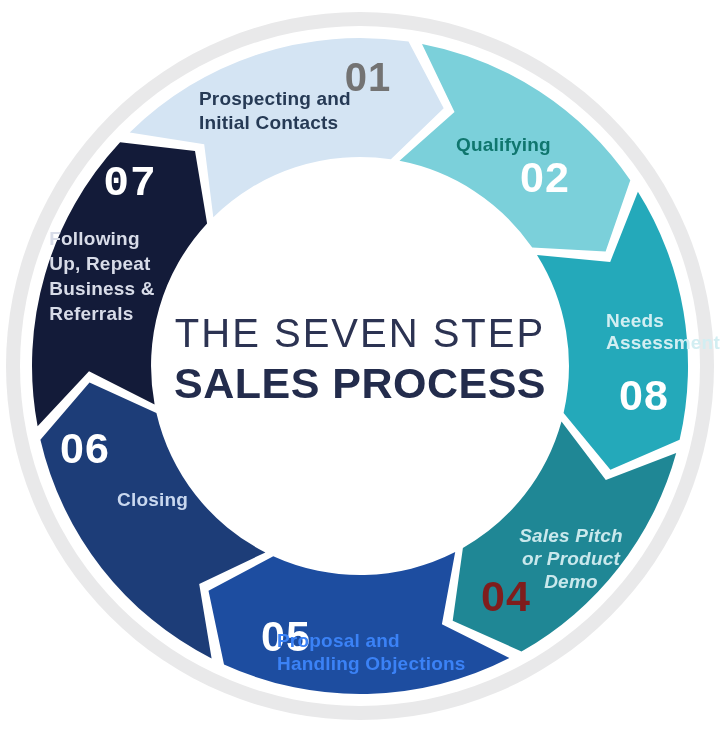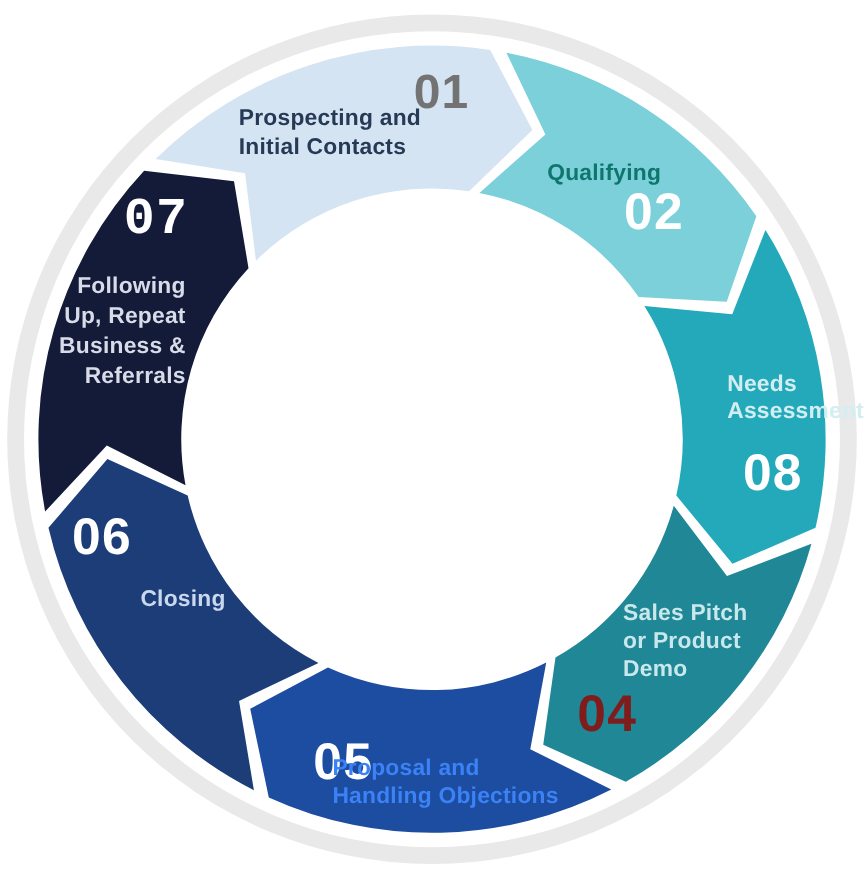--- a/index.html
+++ b/index.html
@@ -44,42 +44,46 @@
   .n2 { left: 545px; top: 177px; }
   .n3 { left: 644px; top: 395px; }
   .n4 { left: 506px; top: 596px; }
   .n5 { left: 286px; top: 636px; }
   .n6 { left: 85px;  top: 448px; }
   .n7 { left: 130px; top: 183px; font-family: Liberation Mono, monospace; }
 
   .l1 { left: 199px; top: 87px; }
   .l2 { left: 456px; top: 133px; }
   .l3 { left: 579px; top: 310px; line-height: 22px; margin-left: 27px; }
-  .l4 { left: 571px; top: 500px; transform: translateX(-50%); text-align: left; line-height: 23px; }
+  .l4 { left: 571px; top: 524px; transform: translateX(-50%); text-align: center; line-height: 23px; font-style: italic; }
   .l5 { left: 277px; top: 629px; line-height: 23px; }
   .l6 { left: 81px;  top: 488px; margin-left: 36px; }
-  .l7 { left: 102px; top: 226px; transform: translateX(-50%); text-align: right; line-height: 25px; }
+  .l7 { left: 102px; top: 226px; transform: translateX(-50%); text-align: left; line-height: 25px; }
 </style>
 </head>
 <body style="background: rgb(255, 255, 255);">
 
 <div class="stage">
 
   <svg id="wheel" width="720" height="729" viewBox="0 0 720 729">
     <circle cx="360" cy="366" r="354" fill="#e9e9ea"></circle>
     <circle cx="360" cy="366" r="340" fill="#ffffff"></circle>
   <path d="M 129.7 132.5 A 328 328 0 0 1 408.5 41.6 L 443.7 108.3 L 390.9 159.3 A 209 209 0 0 0 213.3 217.2 L 204.2 144.3 Z" fill="#d4e4f3"></path>
       <path d="M 422.0 43.9 A 328 328 0 0 1 630.3 180.2 L 605.6 251.5 L 532.2 247.6 A 209 209 0 0 0 399.5 160.8 L 454.5 112.0 Z" fill="#7bd0da"></path>
       <path d="M 637.9 191.7 A 328 328 0 0 1 679.6 439.8 L 610.4 469.7 L 563.6 413.0 A 209 209 0 0 0 537.0 254.9 L 610.2 261.9 Z" fill="#24a9ba"></path>
       <path d="M 676.2 453.1 A 328 328 0 0 1 521.5 651.5 L 452.7 620.7 L 462.9 547.9 A 209 209 0 0 0 561.5 421.5 L 605.8 480.1 Z" fill="#1f8795"></path>
       <path d="M 509.4 658.0 A 328 328 0 0 1 224.0 664.5 L 208.5 590.7 L 273.3 556.2 A 209 209 0 0 0 455.2 552.1 L 441.9 624.3 Z" fill="#1d4da0"></path>
       <path d="M 211.6 658.5 A 328 328 0 0 1 40.4 439.8 L 89.5 382.5 L 156.4 413.0 A 209 209 0 0 0 265.4 552.4 L 199.2 584.1 Z" fill="#1d3d78"></path>
       <path d="M 37.6 426.3 A 328 328 0 0 1 120.1 142.3 L 195.0 151.0 L 207.1 223.5 A 209 209 0 0 0 154.6 404.4 L 89.0 371.2 Z" fill="#131b39"></path>
     </svg>
 
+  <div class="title">
+    <div class="t1" style="color: rgb(44, 51, 82);">THE SEVEN STEP</div>
+    <div class="t2" style="color: rgb(35, 44, 76);">SALES PROCESS</div>
+  </div>
 
   <div>
     <div class="num n1" style="color: #737373; margin-top: 16px;">01</div>
     <div class="lbl l1" style="color: rgb(38, 58, 85);">Prospecting and
 Initial Contacts</div>
   </div>
   <div>
     <div class="num n2" style="color: rgb(255, 255, 255);">02</div>
     <div class="lbl l2" style="color: #0f766e;">Qualifying</div>
   </div>

